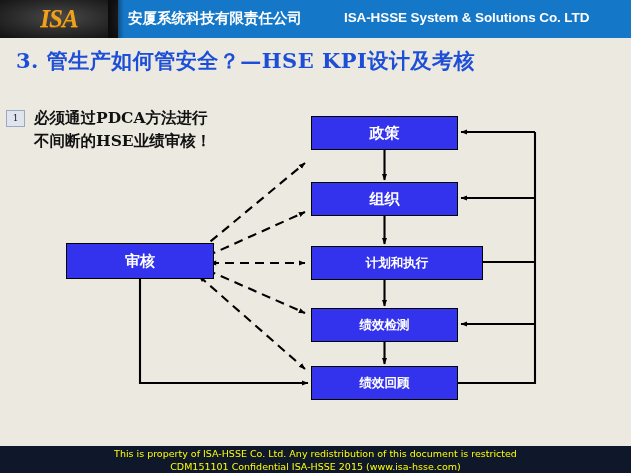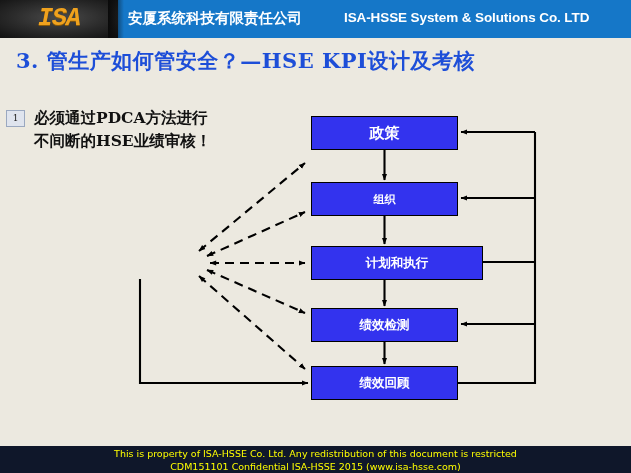--- a/index.html
+++ b/index.html
@@ -44,21 +44,21 @@
     position: absolute;
     left: 0; top: 0;
     width: 118px; height: 38px;
     line-height: 38px;
     text-align: center;
     color: #f0a21e;
     font-size: 25px;
     font-weight: bold;
     font-style: italic;
     letter-spacing: -1px;
-    font-family: Liberation Mono, monospace;
+    font-family: Liberation Serif, serif;
     text-shadow: 0 1px 0 #8a5a08;
     z-index: 2;
   }
   #header-title-cn {
     position: absolute;
     left: 128px; top: 9px;
     color: #ffffff;
     font-size: 14.5px;
     font-weight: bold;
     font-family: "DejaVu Sans", sans-serif;
@@ -124,21 +124,21 @@
     color: #ffffff;
     font-family: "DejaVu Sans", sans-serif;
     font-weight: bold;
     text-align: left;
     display: flex;
     align-items: center;
     justify-content: center;
     box-sizing: border-box;
   }
   #node-policy   { left: 311px; top: 116px; width: 147px; height: 34px; font-size: 15px; }
-  #node-org      { left: 311px; top: 182px; width: 147px; height: 34px; font-size: 11px; }
+  #node-org      { left: 311px; top: 182px; width: 147px; height: 34px; font-size: 15px; }
   #node-plan     { left: 311px; top: 246px; width: 172px; height: 34px; font-size: 12.5px; }
   #node-monitor  { left: 311px; top: 308px; width: 147px; height: 34px; font-size: 12.5px; }
   #node-review   { left: 311px; top: 366px; width: 147px; height: 34px; font-size: 12.5px; }
   #node-audit    { left:  66px; top: 243px; width: 148px; height: 36px; font-size: 15px; }
 
   
   #footer {
     position: absolute;
     left: 0; top: 446px;
     width: 631px; height: 27px;
@@ -205,19 +205,20 @@
       <line x1="207" y1="270" x2="305" y2="313" marker-end="url(#arw)" marker-start="url(#arwb)"></line>
       <line x1="199" y1="276" x2="305" y2="369" marker-end="url(#arw)" marker-start="url(#arwb)"></line>
     </g>
   </svg>
 
   <div class="node" id="node-policy">政策</div>
   <div class="node" id="node-org">组织</div>
   <div class="node" id="node-plan">计划和执行</div>
   <div class="node" id="node-monitor">绩效检测</div>
   <div class="node" id="node-review">绩效回顾</div>
+  <div class="node" id="node-audit">审核</div>
 
   <div id="footer">
     <span class="footer-line">This is property of ISA-HSSE Co. Ltd. Any redistribution of this document is restricted</span>
     <span class="footer-line">CDM151101 Confidential   ISA-HSSE 2015  (www.isa-hsse.com)</span>
   </div>
 
 </div>
 
 </body></html>

